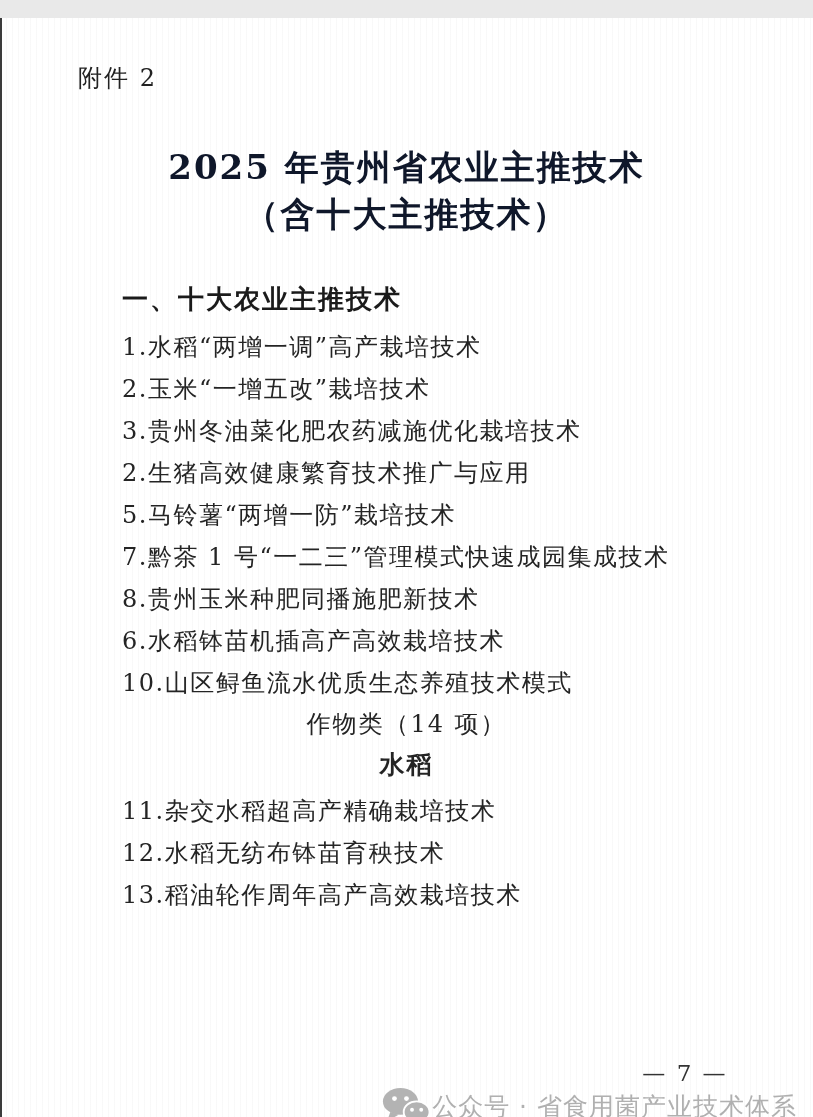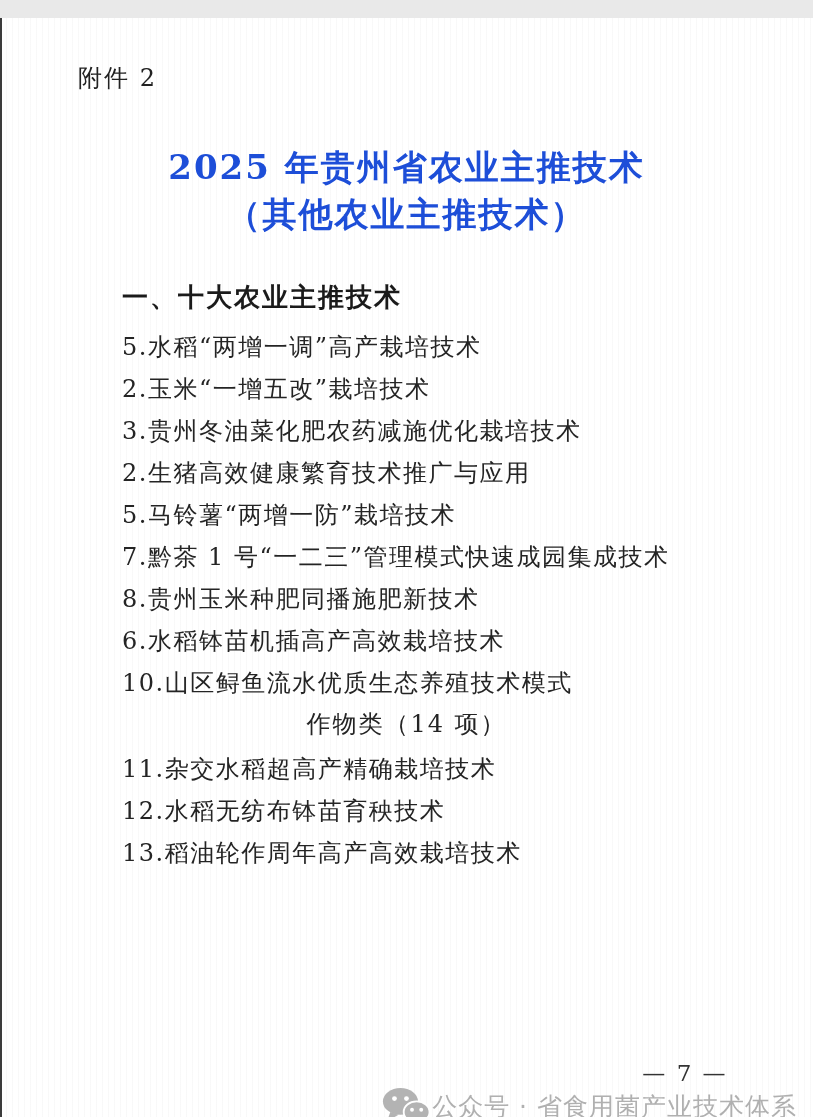--- a/index.html
+++ b/index.html
@@ -43,31 +43,31 @@
   .title-block {
     position: absolute;
     top: 126px; left: 0; right: 0;
     text-align: center;
   }
   .title-line {
     font-size: 34px;
     line-height: 47px;
     font-weight: 700;
     letter-spacing: 2px;
-    color: #1d4ed8;
+    color: #0f172a;
     font-family: "DejaVu Serif", "Liberation Serif", serif;
   }
 
   .content {
     position: absolute;
     left: 122px; top: 266px;
     width: 640px;
   }
   .section-heading {
-    font-family: Liberation Mono, monospace;
+    font-family: Liberation Sans, sans-serif;
     font-weight: 700;
     font-size: 26px;
     line-height: 30px;
     letter-spacing: 2px;
     color: #1a1a1a;
     margin-bottom: 12px;
   }
   .section-heading.sec2 { margin-top: 44px; }
   .list-item {
     font-size: 24px;
@@ -121,38 +121,39 @@
 </head>
 <body>
 
 <div class="page">
   <div class="scan-edge"></div>
 
   <div class="attachment-label">附件 2</div>
 
   <div class="title-block">
     <div class="title-line">2025 年贵州省农业主推技术</div>
-    <div class="title-line">（其他农业主推技术）</div>
+    <div class="title-line">（含十大主推技术）</div>
   </div>
 
   <div class="content">
     <div class="section-heading">一、十大农业主推技术</div>
     <div class="item-list">
-        <div class="list-item">5.水稻“两增一调”高产栽培技术</div>
+        <div class="list-item">1.水稻“两增一调”高产栽培技术</div>
         <div class="list-item">2.玉米“一增五改”栽培技术</div>
         <div class="list-item">3.贵州冬油菜化肥农药减施优化栽培技术</div>
         <div class="list-item">2.生猪高效健康繁育技术推广与应用</div>
         <div class="list-item">5.马铃薯“两增一防”栽培技术</div>
         <div class="list-item">7.黔茶 1 号“一二三”管理模式快速成园集成技术</div>
         <div class="list-item">8.贵州玉米种肥同播施肥新技术</div>
         <div class="list-item">6.水稻钵苗机插高产高效栽培技术</div>
         <div class="list-item">10.山区鲟鱼流水优质生态养殖技术模式</div>
       </div>
 
     <div class="center-heading">作物类（14 项）</div>
+    <div class="center-heading bold">水稻</div>
     <div class="gap-small"></div>
     <div class="item-list">
         <div class="list-item">11.杂交水稻超高产精确栽培技术</div>
         <div class="list-item">12.水稻无纺布钵苗育秧技术</div>
         <div class="list-item">13.稻油轮作周年高产高效栽培技术</div>
       </div>
   </div>
 
   <div class="page-number">— 7 —</div>
 

